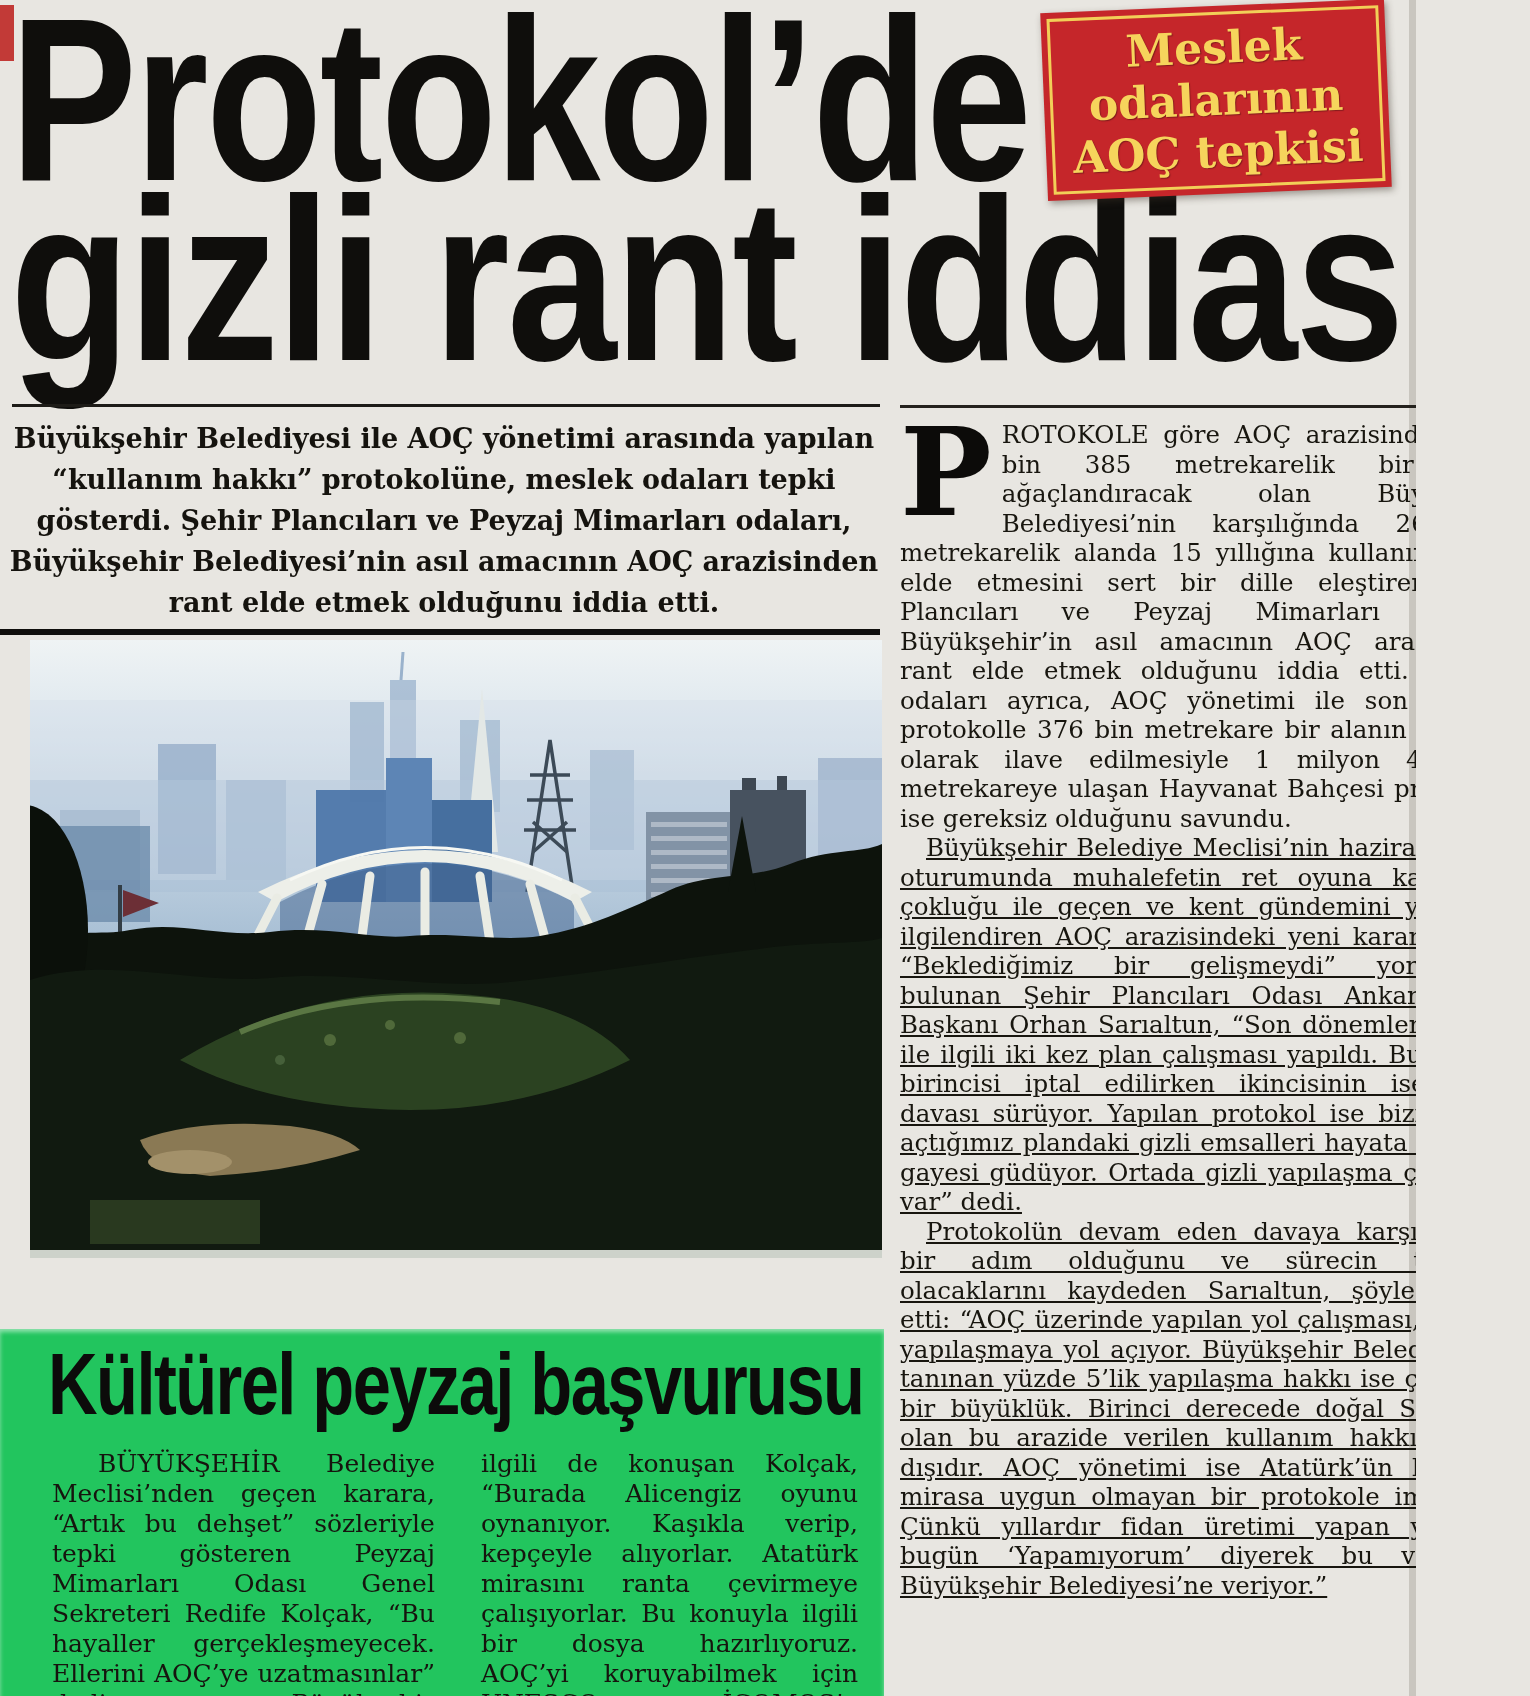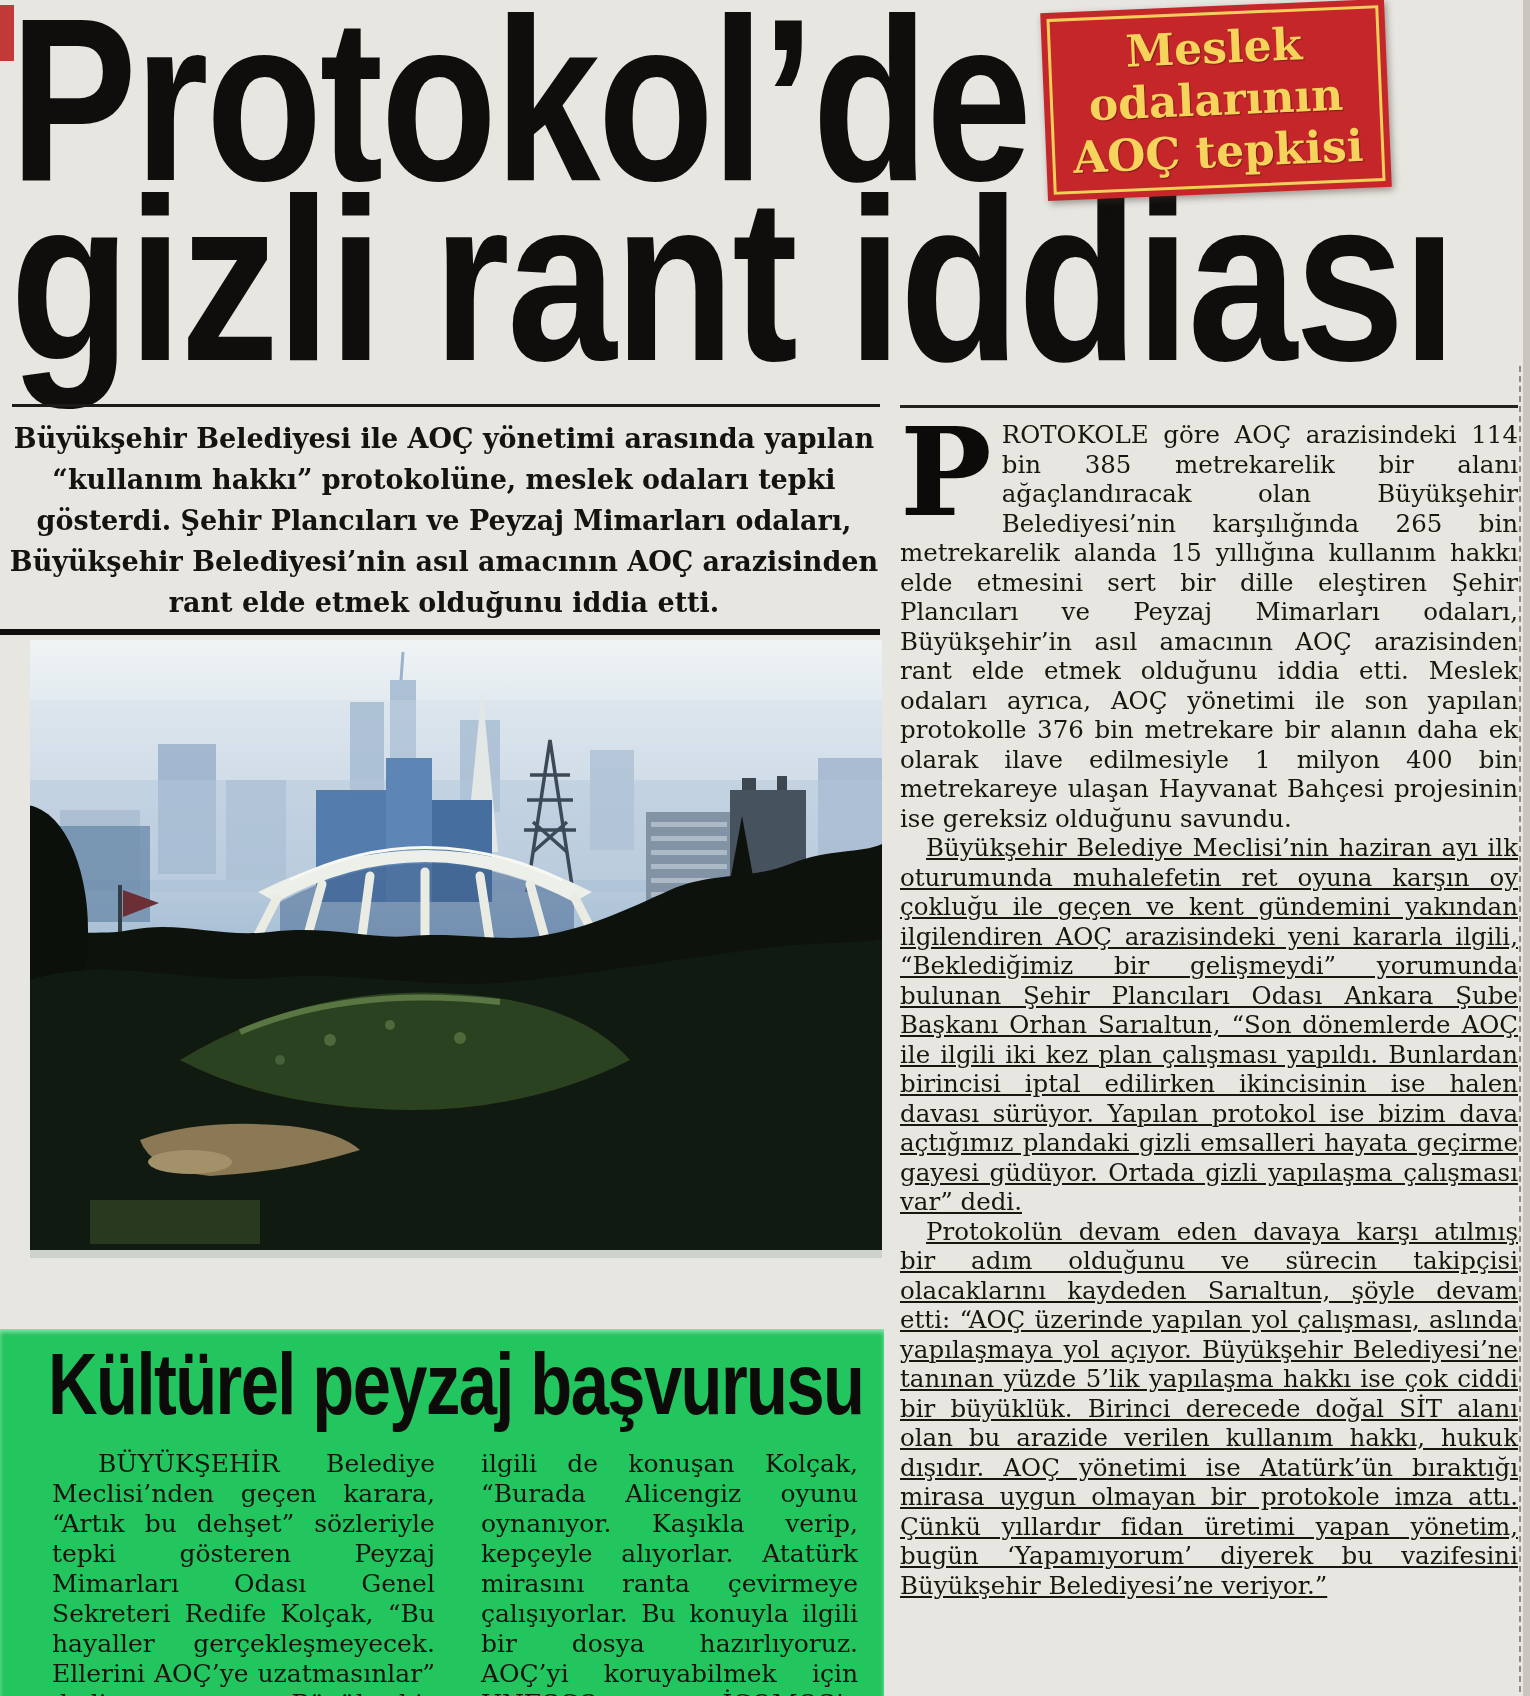--- a/index.html
+++ b/index.html
@@ -1,16 +1,16 @@
 <!DOCTYPE html>
 <html lang="tr"><head>
 <meta charset="utf-8">
 <style>
   html,body{margin:0;padding:0;background:#e8e6e1;}
-  .page{position:relative;width:1530px;height:1696px;background:#e8e6e1;overflow:hidden;
+  .page{position:relative;width:1416px;height:1696px;background:#e8e6e1;overflow:hidden;
         font-family:"DejaVu Serif",serif;color:#18160f;}
   
   .hl{position:absolute;left:10px;white-space:nowrap;font-family:"Liberation Sans",sans-serif;
       font-weight:bold;color:#0f0e0c;display:inline-block;transform-origin:left top;letter-spacing:-3px;}
   .hl1{top:16px;font-size:232px;line-height:0.72;transform:scaleX(0.82);}
   .hl2{top:196px;font-size:232px;line-height:0.72;transform:scaleX(0.85);}
   
   .badge{position:absolute;left:1044px;top:6px;width:344px;height:188px;background:#c5262a;
          transform:rotate(-2.4deg);box-shadow:2px 3px 7px rgba(60,50,40,.45);
          display:flex;flex-direction:column;align-items:center;justify-content:center;}

